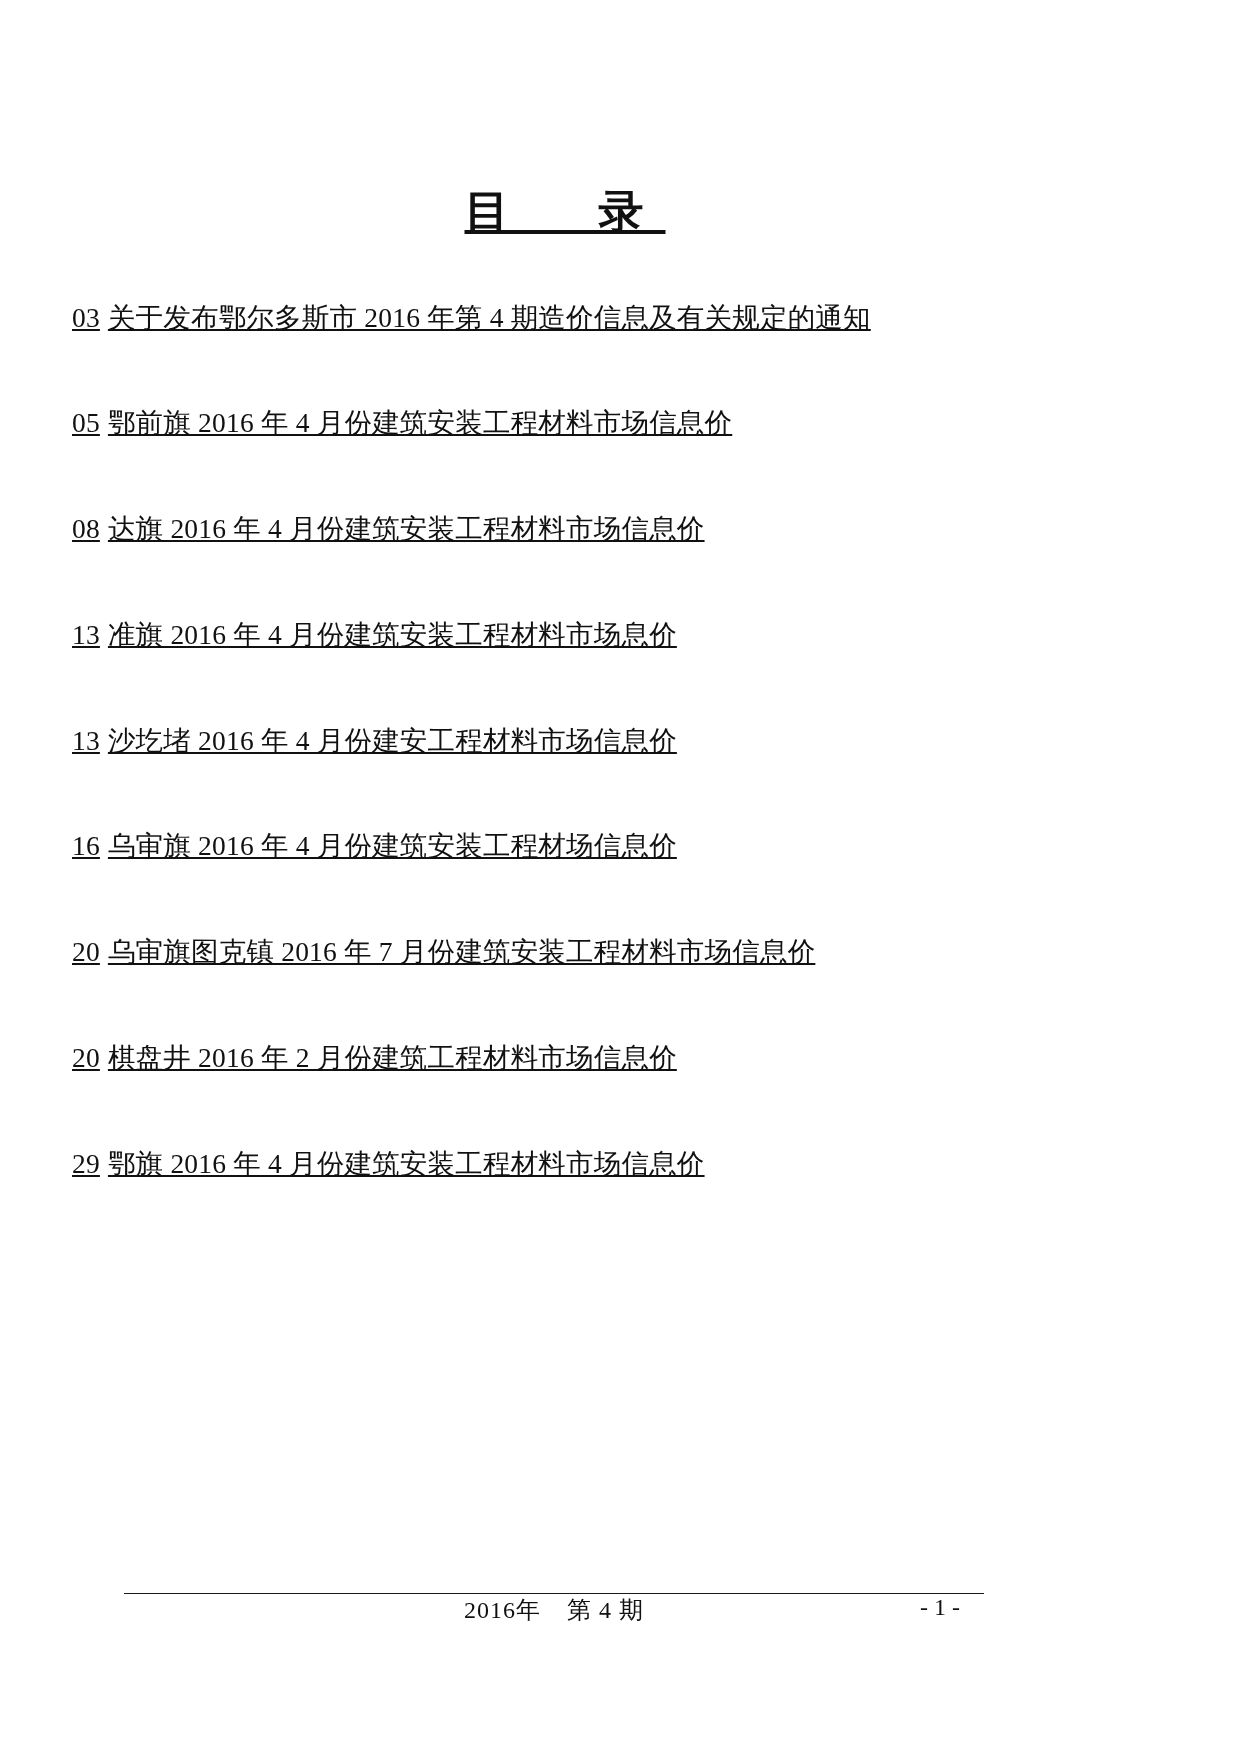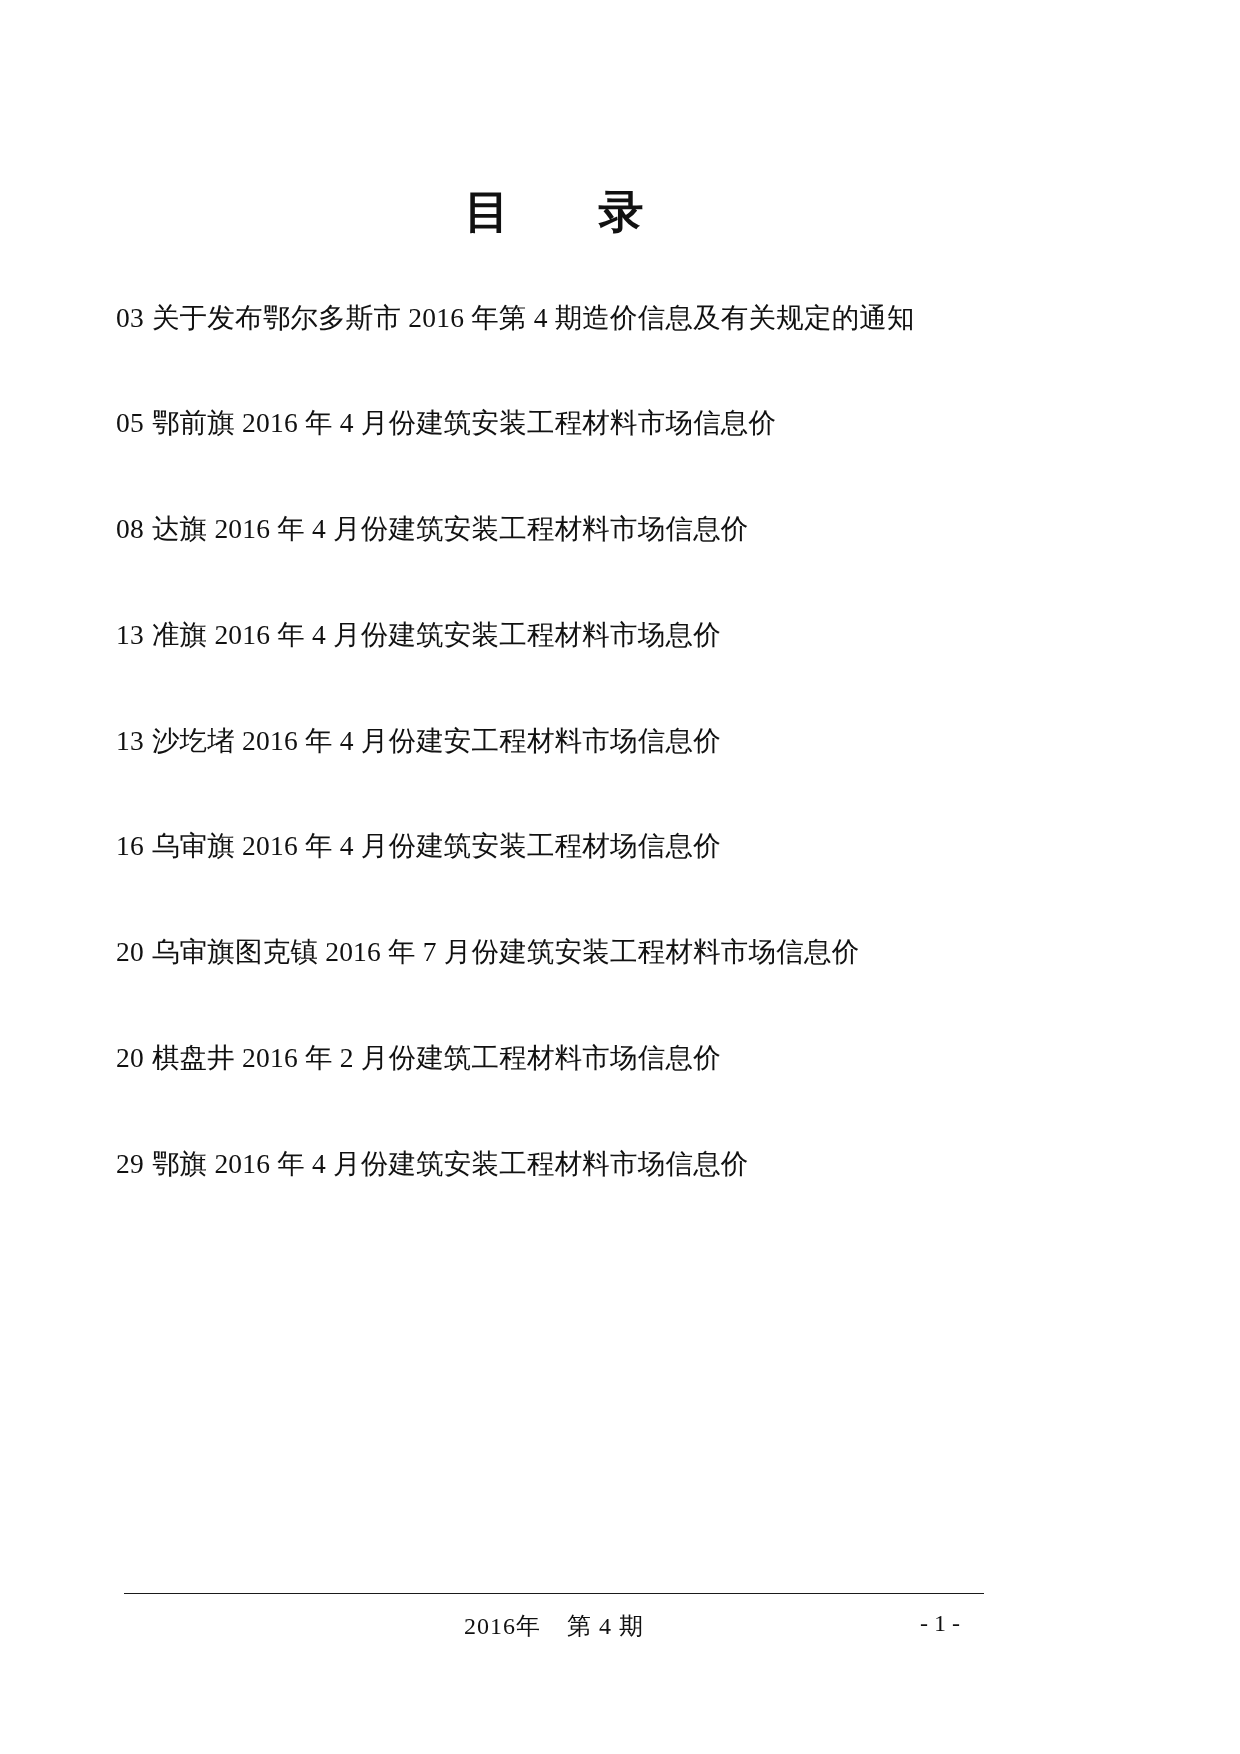--- a/index.html
+++ b/index.html
@@ -14,20 +14,21 @@
     color: #111111;
     position: relative;
     overflow: hidden;
   }
   .page {
     position: relative;
     width: 1108px;
     height: 1754px;
     box-sizing: border-box;
     padding: 0;
+    text-decoration: underline;
   }
   .doc-title {
     text-align: center;
     font-size: 45px;
     font-weight: bold;
     letter-spacing: 22px;
     margin: 0;
     padding-top: 188px;
     padding-left: 22px;
     line-height: 1.1;
@@ -35,41 +36,41 @@
   }
   .toc {
     margin: 0;
     padding: 0;
     list-style: none;
     margin-top: 62px;
   }
   .toc-entry {
     font-size: 27.5px;
     line-height: 1.3;
-    padding-left: 116px;
+    padding-left: 72px;
     padding-right: 120px;
     margin-bottom: 70px;
     white-space: nowrap;
     letter-spacing: 0.2px;
   }
   .toc-entry .num {
     margin-right: 8px;
   }
   .footer-rule {
     position: absolute;
     left: 124px;
     right: 124px;
     bottom: 160px;
     border-top: 1.4px solid #1a1a1a;
   }
   .footer {
     position: absolute;
     left: 124px;
     right: 124px;
-    bottom: 104px;
+    bottom: 120px;
     height: 40px;
     font-size: 24px;
   }
   .footer-center {
     position: absolute;
     left: 0;
     right: 0;
     text-align: center;
     letter-spacing: 1px;
   }

